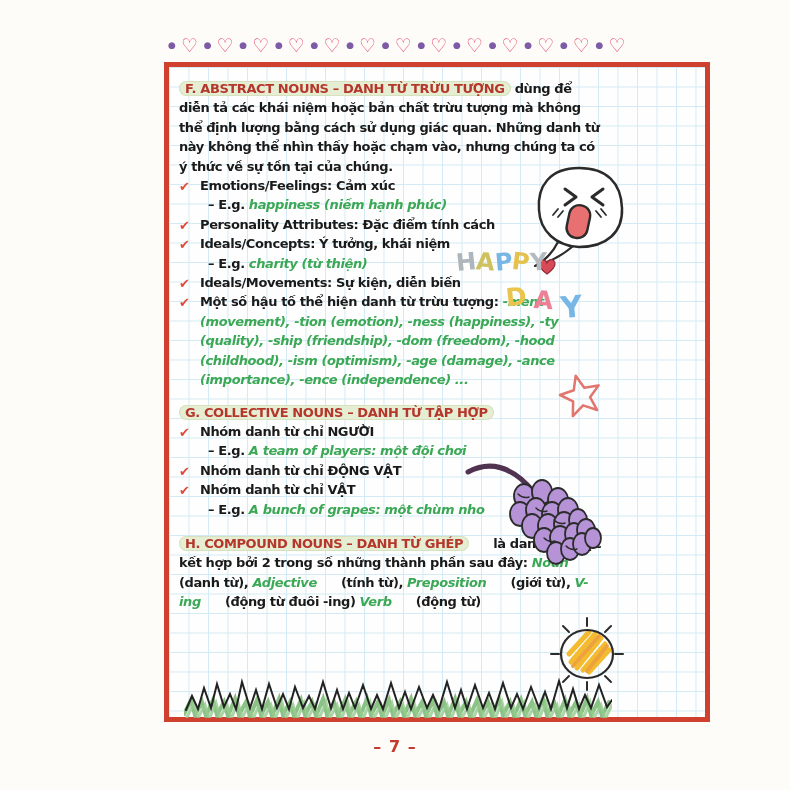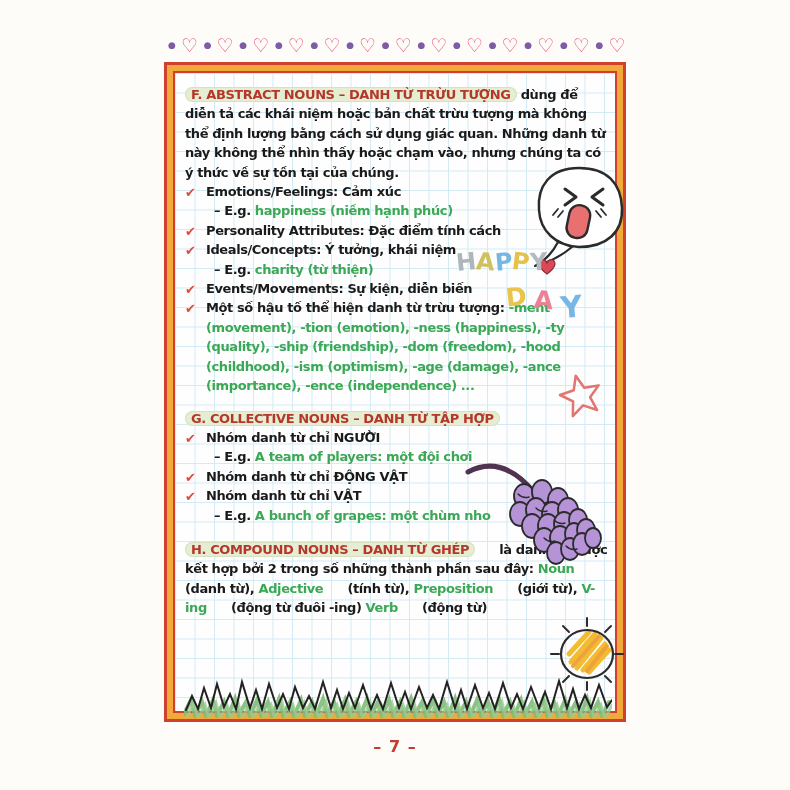--- a/index.html
+++ b/index.html
@@ -6,33 +6,33 @@
   .page{position:relative;width:790px;height:790px;background:#fdfcf8;
         font-family:"DejaVu Sans",sans-serif;font-weight:bold;overflow:hidden;}
 
   
   .hearts-border{position:absolute;left:168px;top:33px;width:458px;height:24px;
     display:flex;align-items:center;justify-content:space-between;}
   .hearts-border .dot{color:#7d5ba6;font-size:9px;line-height:1;}
   .hearts-border .heart{color:#e8486e;font-size:19px;line-height:1;}
 
   
-  .frame{position:absolute;left:164px;top:62px;width:462px;height:660px;
-    box-sizing:border-box;border:3px solid #d0402f;background:#f2a93b;padding:6px;}
+  .frame{position:absolute;left:164px;top:62px;width:546px;height:660px;
+    box-sizing:border-box;border:3px solid #d0402f;background:#f2a93b;}
   .paper{position:relative;width:100%;height:100%;box-sizing:border-box;
     border:2px solid #d0402f;background-color:#fefefe;
     background-image:linear-gradient(#d3eaf4 1px,transparent 1px),
                      linear-gradient(90deg,#d3eaf4 1px,transparent 1px);
     background-size:19.5px 19.5px;}
 
   .content{position:absolute;left:10px;top:12px;width:426px;}
   .para{margin:0;font-size:13px;line-height:19.4px;color:#1a1a1a;letter-spacing:-0.4px;}
   .hl{background:#e5edd3;color:#b5372b;padding:0 6px;border-radius:9px;
       box-shadow:0 0 0 1px #d6e2bd inset;}
-  .green,.seg-green{color:#3aa855;}
+  .green,.seg-green{color:#3aa855;font-style:italic;}
   .seg-black{color:#1a1a1a;margin-left:20px;}
   .check-item{position:relative;padding-left:21px;}
   .check{position:absolute;left:0;top:1px;color:#e04a3a;font-size:13px;}
   .example{padding-left:29px;}
   .suffix-wrap{width:398px;}
   .gap-sm{height:13px;}
   .gap-md{height:15px;}
 
   
   .doodle{position:absolute;}
@@ -95,21 +95,21 @@
         </div>
 
         <div class="check-item para">
           <span class="check">✔</span>
           <span>Ideals/Concepts: Ý tưởng, khái niệm</span>
         </div>
         <p class="para example"><span>– E.g.</span> <span class="green">charity (từ thiện)</span></p>
 
         <div class="check-item para">
           <span class="check">✔</span>
-          <span>Events/Movements: Sự kiện, diễn biến</span>
+          <span>Ideals/Movements: Sự kiện, diễn biến</span>
         </div>
 
         <div class="check-item para suffix-wrap">
           <span class="check">✔</span>
           <span>Một số hậu tố thể hiện danh từ trừu tượng: </span><span class="green">-ment (movement), -tion (emotion), -ness (happiness), -ty (quality), -ship (friendship), -dom (freedom), -hood (childhood), -ism (optimism), -age (damage), -ance (importance), -ence (independence) ...</span>
         </div>
 
         <div class="gap-sm"></div>
 
         <p class="para"><span class="hl">G. COLLECTIVE NOUNS – DANH TỪ TẬP HỢP</span></p>

